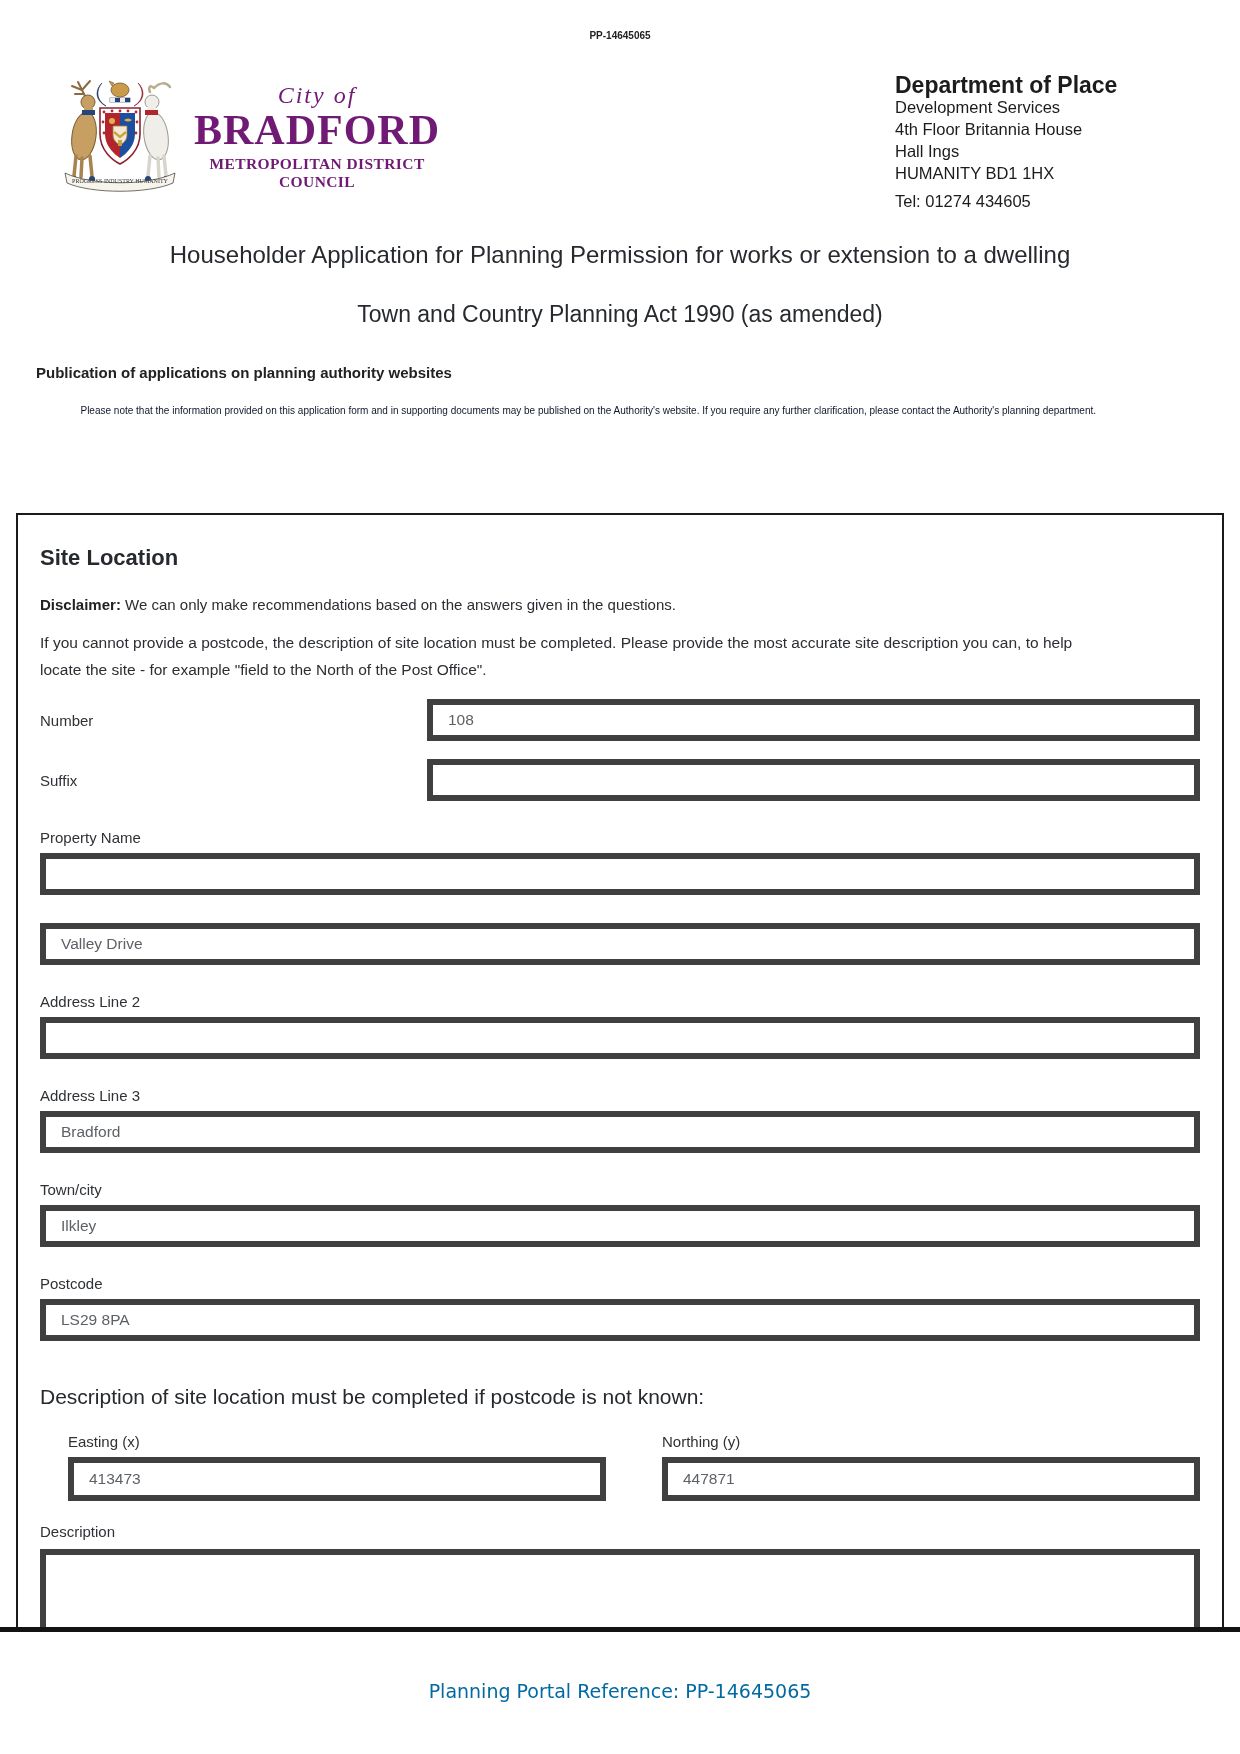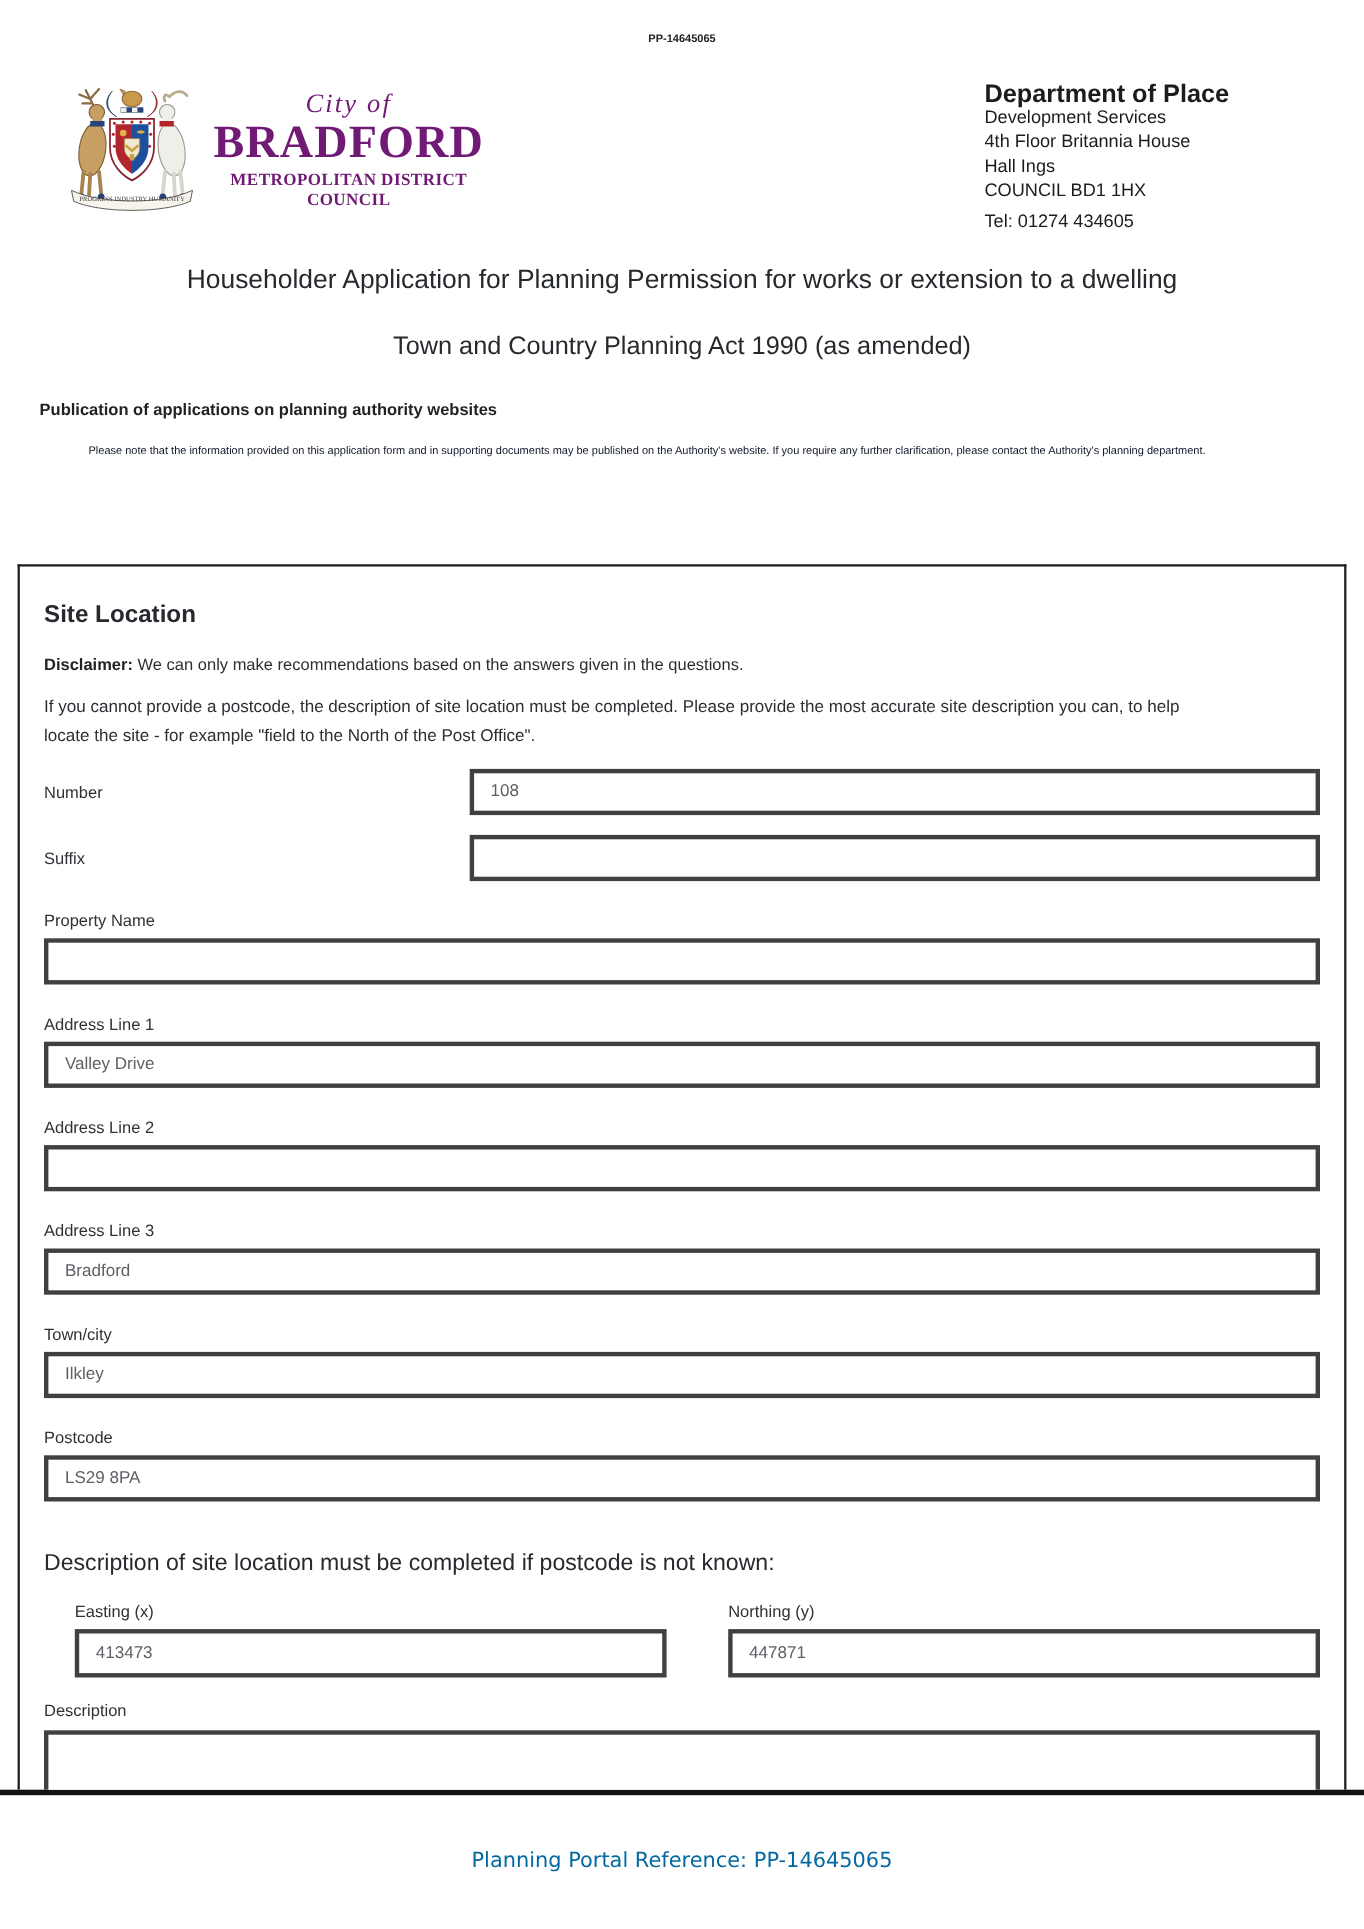--- a/index.html
+++ b/index.html
@@ -52,21 +52,21 @@
   .inline-row input { flex: 1; }
   .row-number { margin-top: 16px; }
   .row-suffix { margin-top: 18px; }
 
   .flabel { font-size: 15px; color: #2e3135; display: block; }
   .fgroup { margin-top: 28px; }
   .fgroup .flabel { margin-bottom: 7px; }
 
   input[type="text"], textarea {
     height: 42px; width: 100%;
-    border: 4px solid #404040; border-radius: 0; background: #fff;
+    border: 6px solid #404040; border-radius: 0; background: #fff;
     font-family: "Liberation Sans", sans-serif;
     font-size: 15.5px; color: #5d6166; padding: 0 15px; outline: none;
   }
   textarea { height: 115px; padding-top: 10px; resize: none; }
 
   .desc-heading { margin-top: 44px; font-size: 21px; font-weight: normal; color: #26292d; }
   .coords-row { display: flex; gap: 28px; margin-top: 24px; }
   .coords-row .coord-col { flex: 1; margin-left: 28px; }
   .coords-row .flabel { margin-bottom: 7px; }
   .coords-row input { height: 44px; }
@@ -153,21 +153,21 @@
     <div class="logo-cityof">City of</div>
     <div class="logo-name">BRADFORD</div>
     <div class="logo-sub">METROPOLITAN DISTRICT COUNCIL</div>
   </div>
 
   <div class="dept">
     <div class="dept-name">Department of Place</div>
     <div>Development Services</div>
     <div>4th Floor Britannia House</div>
     <div>Hall Ings</div>
-    <div>COUNCIL BD1 1HX</div>
+    <div>HUMANITY BD1 1HX</div>
     <div class="dept-tel">Tel: 01274 434605</div>
   </div>
 </div>
 
 <h1 class="main-title">Householder Application for Planning Permission for works or extension to a dwelling</h1>
 <div class="sub-title">Town and Country Planning Act 1990 (as amended)</div>
 
 <div class="pub-heading">Publication of applications on planning authority websites</div>
 <p class="pub-body">Please note that the information provided on this application form and in supporting documents may be published on the Authority's website. If you require any further clarification, please contact the Authority's planning department.</p>
 
@@ -187,21 +187,20 @@
     <label class="flabel">Suffix</label>
     <input type="text" value="" style="">
   </div>
 
   <div class="fgroup">
     <label class="flabel">Property Name</label>
     <input type="text" value="" style="">
   </div>
 
   <div class="fgroup">
-    <label class="flabel">Address Line 1</label>
     <input type="text" value="Valley Drive" style="">
   </div>
 
   <div class="fgroup">
     <label class="flabel">Address Line 2</label>
     <input type="text" value="" style="">
   </div>
 
   <div class="fgroup">
     <label class="flabel">Address Line 3</label>

